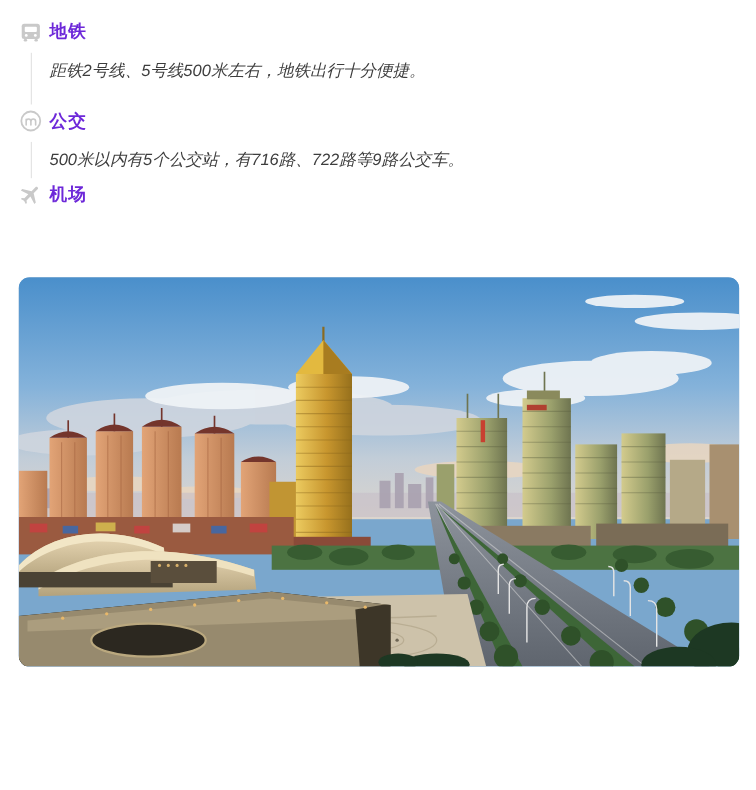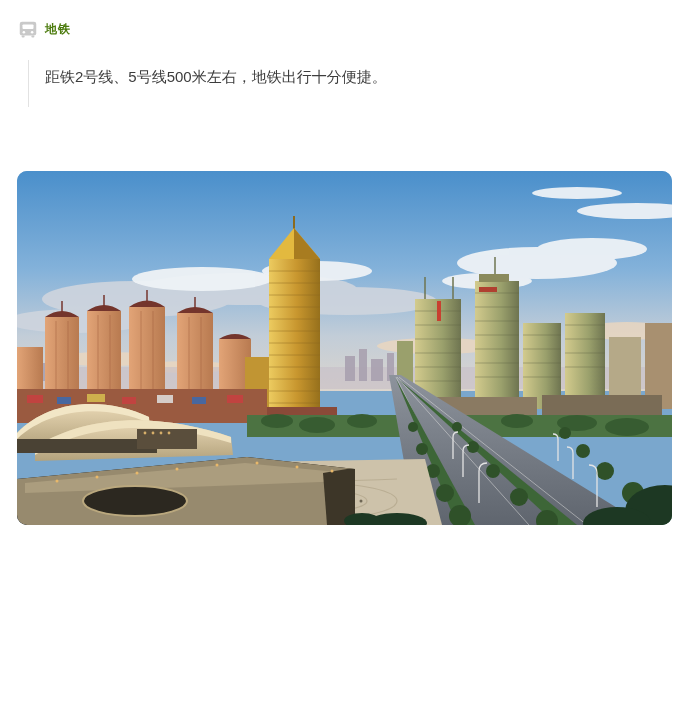--- a/index.html
+++ b/index.html
@@ -27,29 +27,30 @@
   .sec-icon {
     width: 22px;
     height: 22px;
     flex: 0 0 22px;
     display: inline-flex;
     align-items: center;
     justify-content: center;
   }
   .sec-title {
     margin-left: 6px;
-    font-size: 12px;
+    font-size: 16px;
     font-weight: bold;
-    color: #4d7c0f;
+    color: #6d28d9;
     letter-spacing: 1px;
   }
   .sec-body {
-    margin: 20px 0 4px 11px;
+    margin: 8px 0 4px 11px;
     border-left: 1px solid #e2e2e2;
     padding: 6px 0 20px 16px;
+    font-style: italic;
   }
   .sec-body p {
     margin: 0;
     font-size: 15px;
     line-height: 21px;
     color: #3d3d3d;
   }
   .sec.sec-bus .sec-body { padding-bottom: 6px; }
   .sec.sec-last .sec-body { border-left: none; padding-bottom: 0; }
   
@@ -81,23 +82,45 @@
             <rect x="15.6" y="19" width="3.4" height="2.4" rx="1.2" fill="#c9c9c9"></rect>
           </svg>
         </span>
         <span class="sec-title">地铁</span>
       </div>
       <div class="sec-body">
         <p>距铁2号线、5号线500米左右，地铁出行十分便捷。</p>
       </div>
     </div>
 
+    <div class="sec sec-bus">
+      <div class="sec-header">
+        <span class="sec-icon">
+          <svg width="22" height="22" viewBox="0 0 24 24" fill="none">
+            <circle cx="12" cy="12" r="9.4" stroke="#c9c9c9" stroke-width="1.8"></circle>
+            <path d="M7.4 16 V10.4 M7.4 12.4 a2.35 2.35 0 0 1 4.7 0 V16 M12.1 12.4 a2.35 2.35 0 0 1 4.7 0 V16" stroke="#c9c9c9" stroke-width="1.6" stroke-linecap="round"></path>
+          </svg>
+        </span>
+        <span class="sec-title">公交</span>
+      </div>
+      <div class="sec-body">
+        <p>500米以内有5个公交站，有716路、722路等9路公交车。</p>
+      </div>
+    </div>
 
 
     <div class="sec sec-last sec-airport">
+      <div class="sec-header">
+        <span class="sec-icon">
+          <svg width="24" height="24" viewBox="0 0 24 24">
+            <path transform="rotate(45 12 12)" fill="#c9c9c9" d="M21 16v-2l-8-5V3.5C13 2.67 12.33 2 11.5 2S10 2.67 10 3.5V9l-8 5v2l8-2.5V19l-2 1.5V22l3.5-1 3.5 1v-1.5L13 19v-5.5L21 16z"></path>
+          </svg>
+        </span>
+        <span class="sec-title">机场</span>
+      </div>
     </div>
 
     <div class="photo-wrap">
       <svg width="655" height="354" viewBox="0 0 655 354" preserveAspectRatio="none">
         <defs>
           <linearGradient id="sky" x1="0" y1="0" x2="0" y2="1">
             <stop offset="0" stop-color="#4a8fcb"></stop>
             <stop offset="0.45" stop-color="#84b2da"></stop>
             <stop offset="0.75" stop-color="#c2cdd8"></stop>
             <stop offset="1" stop-color="#dcd5cd"></stop>

